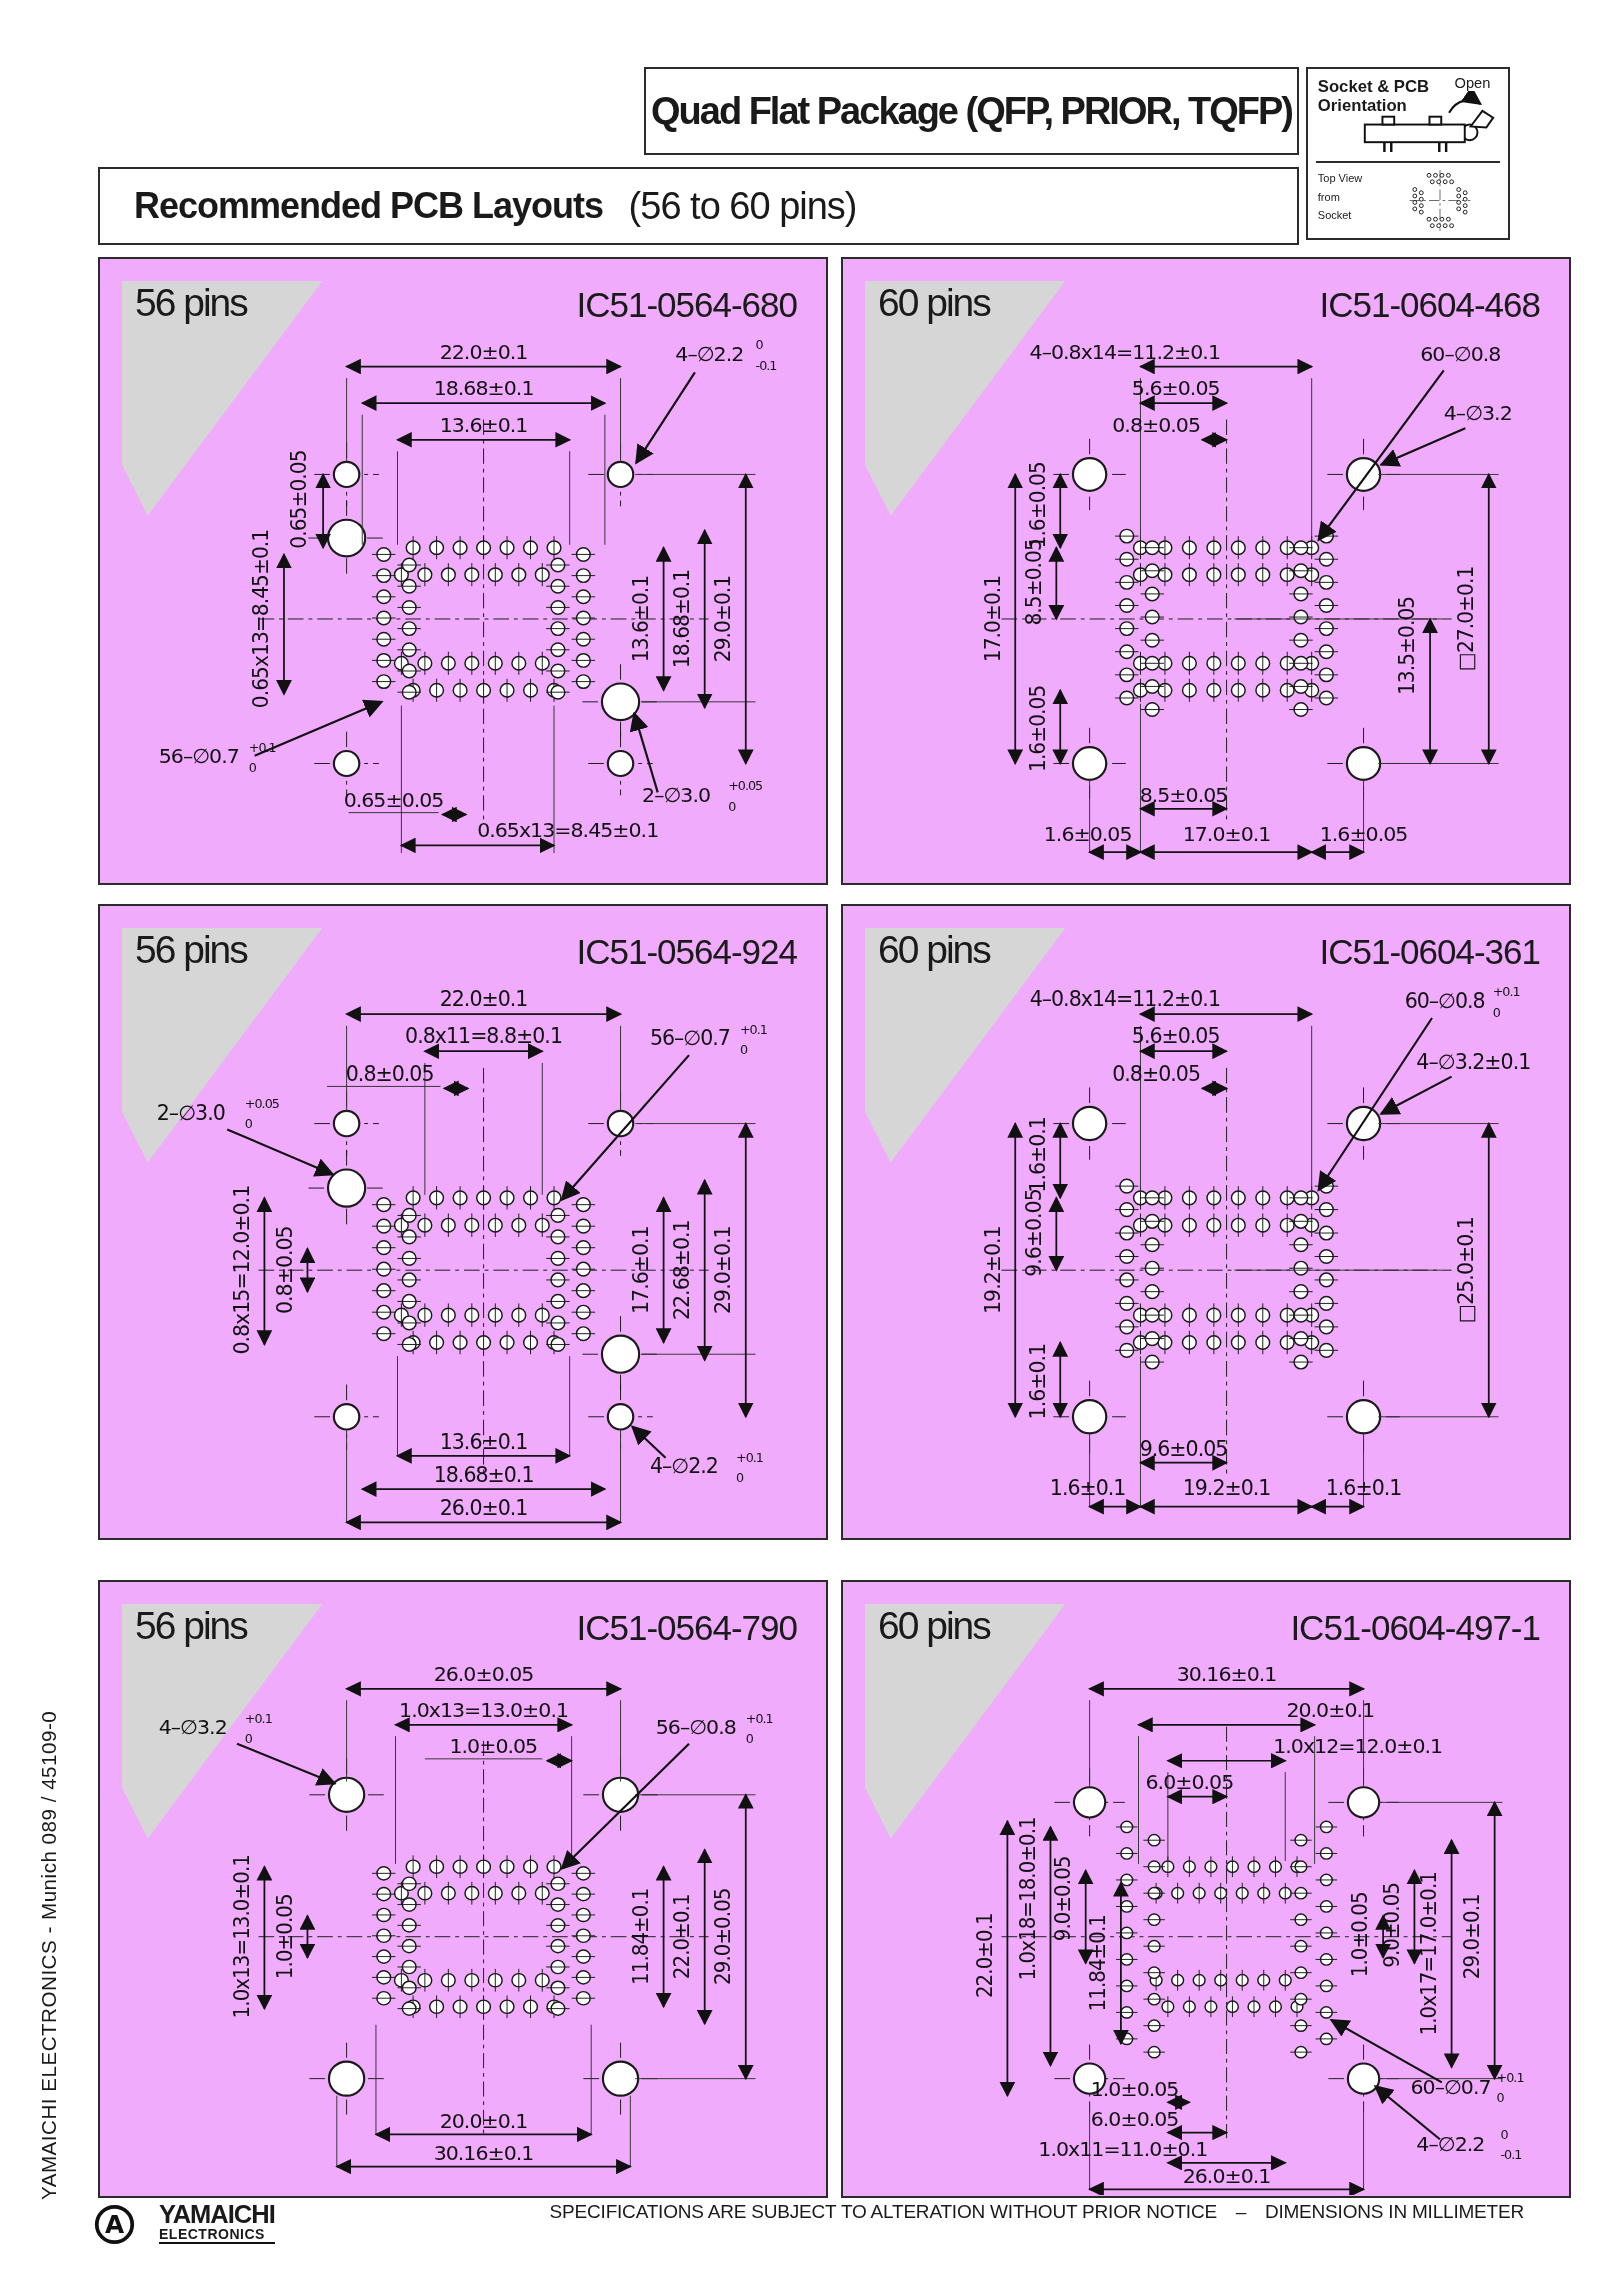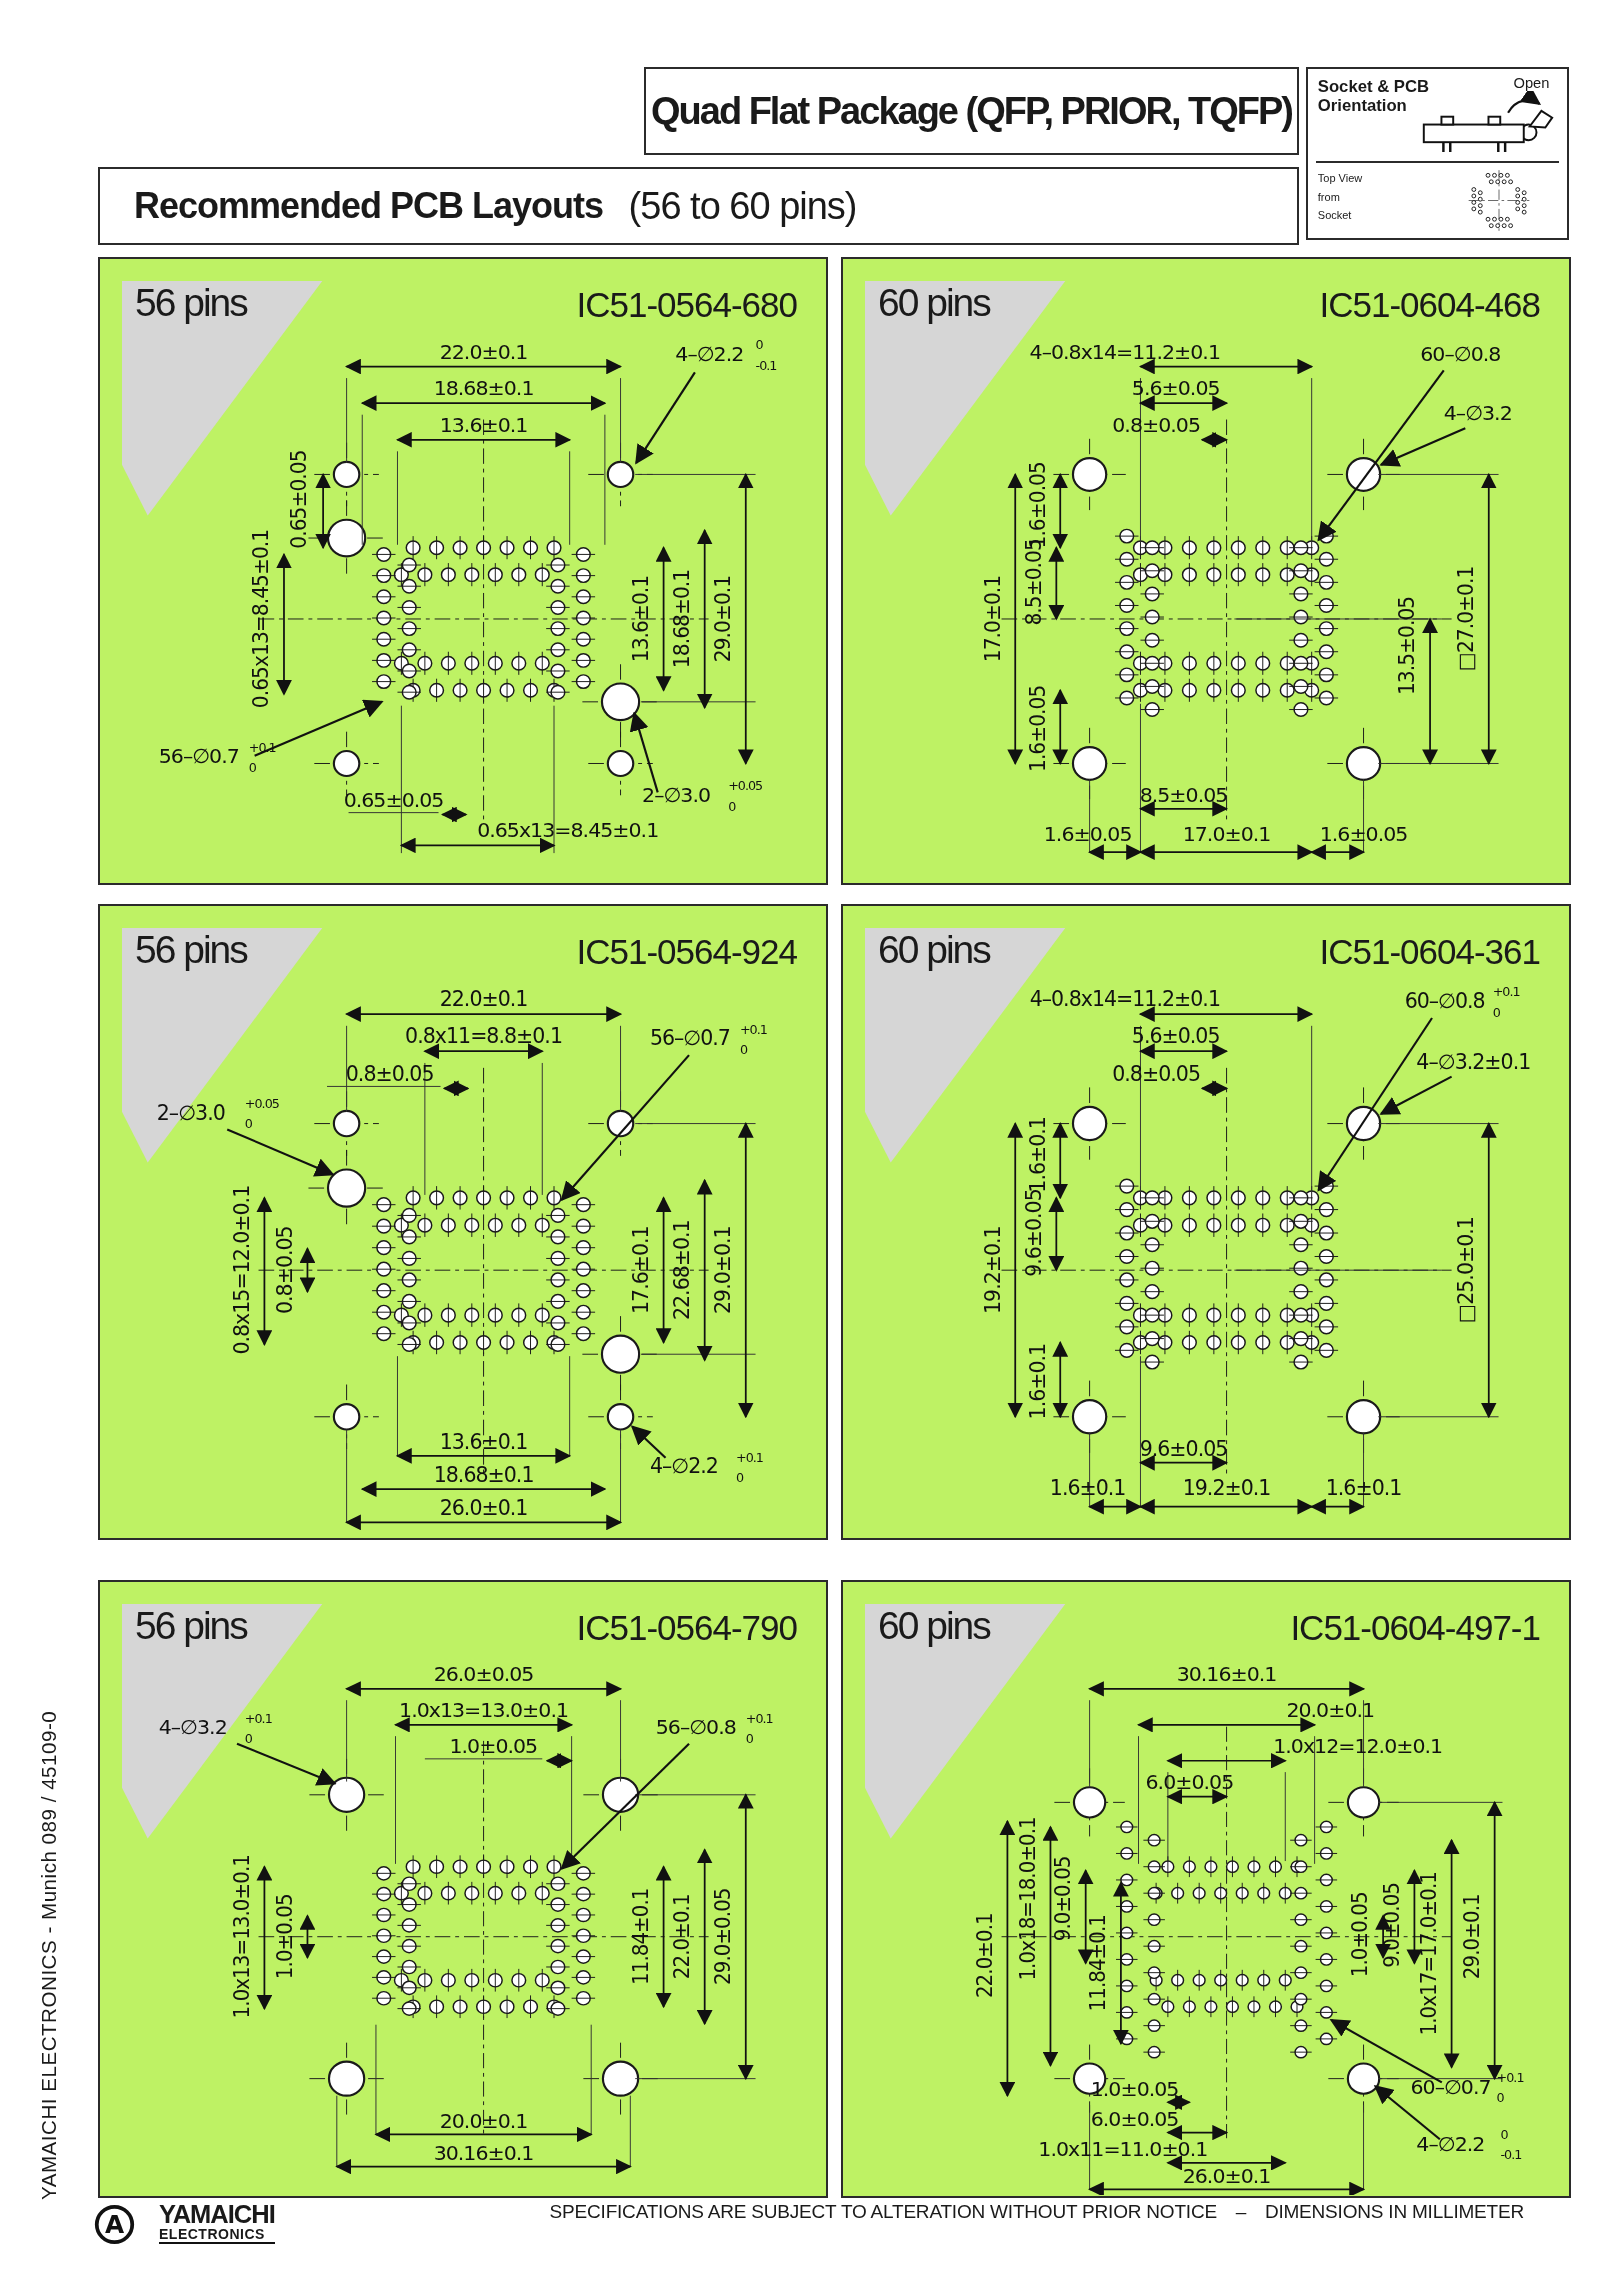--- a/index.html
+++ b/index.html
@@ -6,26 +6,26 @@
   #page{position:relative;width:1623px;height:2293px;background:#ffffff;overflow:hidden;color:#1a1a1a;}
   .box{position:absolute;border:2.9px solid #2b2b2b;background:#fff;box-sizing:border-box;}
   .hdr1{left:98px;top:67px;width:534px;height:88px;display:flex;align-items:center;padding-left:29px;}
   .hdr1 .big{font-size:45px;font-weight:700;letter-spacing:-2px;}
   .hdr1 .small{font-size:35px;font-weight:400;letter-spacing:-2px;margin-left:11.8px;}
   .hdr2{left:644px;top:67px;width:655px;height:88px;display:flex;align-items:center;justify-content:center;}
   .hdr2 .big{font-size:38px;font-weight:700;letter-spacing:-2px;white-space:nowrap;}
   .hdr3{left:98px;top:167px;width:1201px;height:78px;display:flex;align-items:center;padding-left:34px;}
   .hdr3 .big{font-size:36px;font-weight:700;letter-spacing:-1px;}
   .hdr3 .small{font-size:38px;font-weight:400;margin-left:25.5px;letter-spacing:-1px;}
-  .obox{left:1306px;top:67px;width:263px;height:173px;border-width:2px;}
+  .obox{left:1306px;top:67px;width:204px;height:173px;border-width:2px;}
   .obox .otitle{position:absolute;left:9.8px;top:7.8px;font-size:16.7px;font-weight:700;line-height:19.6px;}
   .obox .open{position:absolute;right:17.6px;top:5.9px;font-size:14.7px;}
   .obox .odiv{position:absolute;left:7.8px;right:7.8px;top:92px;border-top:2px solid #2b2b2b;}
   .obox .tview{position:absolute;left:9.8px;top:100px;font-size:11px;line-height:18.6px;}
-  .panel{position:absolute;border:2.9px solid #2b2b2b;background:#bef264;box-sizing:border-box;}
+  .panel{position:absolute;border:2.9px solid #2b2b2b;background:#f0abfc;box-sizing:border-box;}
   .tri{position:absolute;left:21.6px;top:21.6px;width:201px;height:235px;background:#d6d6d6;clip-path:polygon(0 0,100% 0,13% 100%,0 78%);}
   .ptitle{position:absolute;left:35px;top:21.6px;font-size:39px;letter-spacing:-2px;}
   .ppart{position:absolute;right:29px;top:25.5px;font-size:35px;letter-spacing:-1px;}
   .draw{position:absolute;left:2px;top:69px;}
   
   .cl{stroke:#1a1a1a;stroke-width:1;fill:none;stroke-dasharray:16 5 4 5;}
   .da{stroke:#111;stroke-width:1.8;fill:none;marker-start:url(#ar);marker-end:url(#ar);}
   .ld{stroke:#111;stroke-width:2.2;fill:none;marker-end:url(#ar);}
   .xl{stroke:#333;stroke-width:1;fill:none;}
   .hole{fill:#fff;stroke:#1a1a1a;stroke-width:2.2;}

